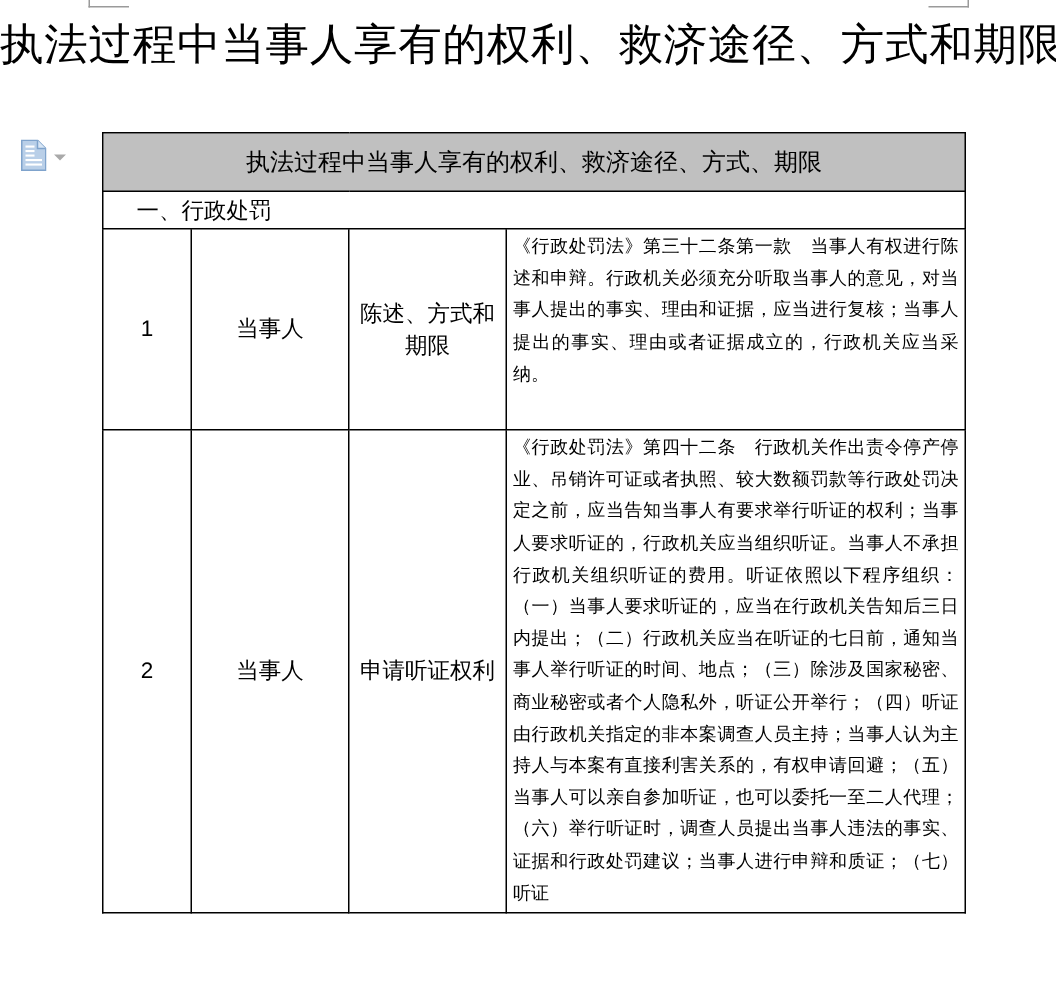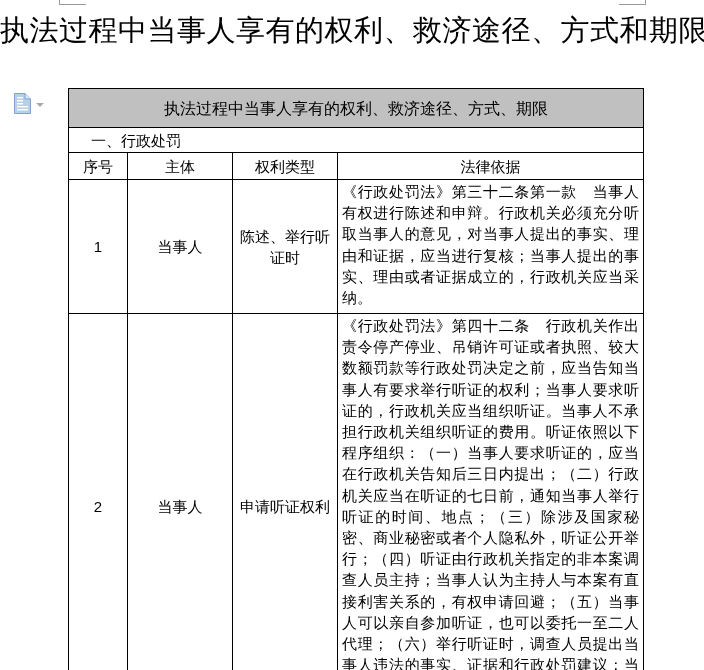--- a/index.html
+++ b/index.html
@@ -114,21 +114,21 @@
   td.centercell {
     text-align: center;
     vertical-align: middle;
     font-size: 15px;
     line-height: 21px;
   }
   td.bodycell {
     text-align: justify;
     text-align-last: left;
     padding: 1px 4px 2px 4px;
-    font-size: 15px;
+    font-size: 12px;
     line-height: 21.2px;
     letter-spacing: 0px;
     word-break: break-all;
   }
 
   
   col.c1 { width: 59px; }
   col.c2 { width: 105px; }
   col.c3 { width: 105px; }
   col.c4 { width: 306px; }
@@ -165,30 +165,24 @@
       <col class="c3">
       <col class="c4">
   </colgroup>
   <tbody>
     <tr>
       <td class="banner" colspan="4">执法过程中当事人享有的权利、救济途径、方式、期限</td>
     </tr>
     <tr>
       <td class="section" colspan="4">一、行政处罚</td>
     </tr>
-    <tr>
-      <td class="colhead">序号</td>
-      <td class="colhead">主体</td>
-      <td class="colhead">权利类型</td>
-      <td class="colhead">法律依据</td>
-    </tr>
     <tr class="row1">
       <td class="centercell">1</td>
       <td class="centercell">当事人</td>
-      <td class="centercell">陈述、举行听证时</td>
+      <td class="centercell">陈述、方式和期限</td>
       <td class="bodycell">《行政处罚法》第三十二条第一款　当事人有权进行陈述和申辩。行政机关必须充分听取当事人的意见，对当事人提出的事实、理由和证据，应当进行复核；当事人提出的事实、理由或者证据成立的，行政机关应当采纳。</td>
     </tr>
     <tr>
       <td class="centercell">2</td>
       <td class="centercell">当事人</td>
       <td class="centercell">申请听证权利</td>
       <td class="bodycell">《行政处罚法》第四十二条　行政机关作出责令停产停业、吊销许可证或者执照、较大数额罚款等行政处罚决定之前，应当告知当事人有要求举行听证的权利；当事人要求听证的，行政机关应当组织听证。当事人不承担行政机关组织听证的费用。听证依照以下程序组织：（一）当事人要求听证的，应当在行政机关告知后三日内提出；（二）行政机关应当在听证的七日前，通知当事人举行听证的时间、地点；（三）除涉及国家秘密、商业秘密或者个人隐私外，听证公开举行；（四）听证由行政机关指定的非本案调查人员主持；当事人认为主持人与本案有直接利害关系的，有权申请回避；（五）当事人可以亲自参加听证，也可以委托一至二人代理；（六）举行听证时，调查人员提出当事人违法的事实、证据和行政处罚建议；当事人进行申辩和质证；（七）听证</td>
     </tr>
   </tbody>
 </table>

